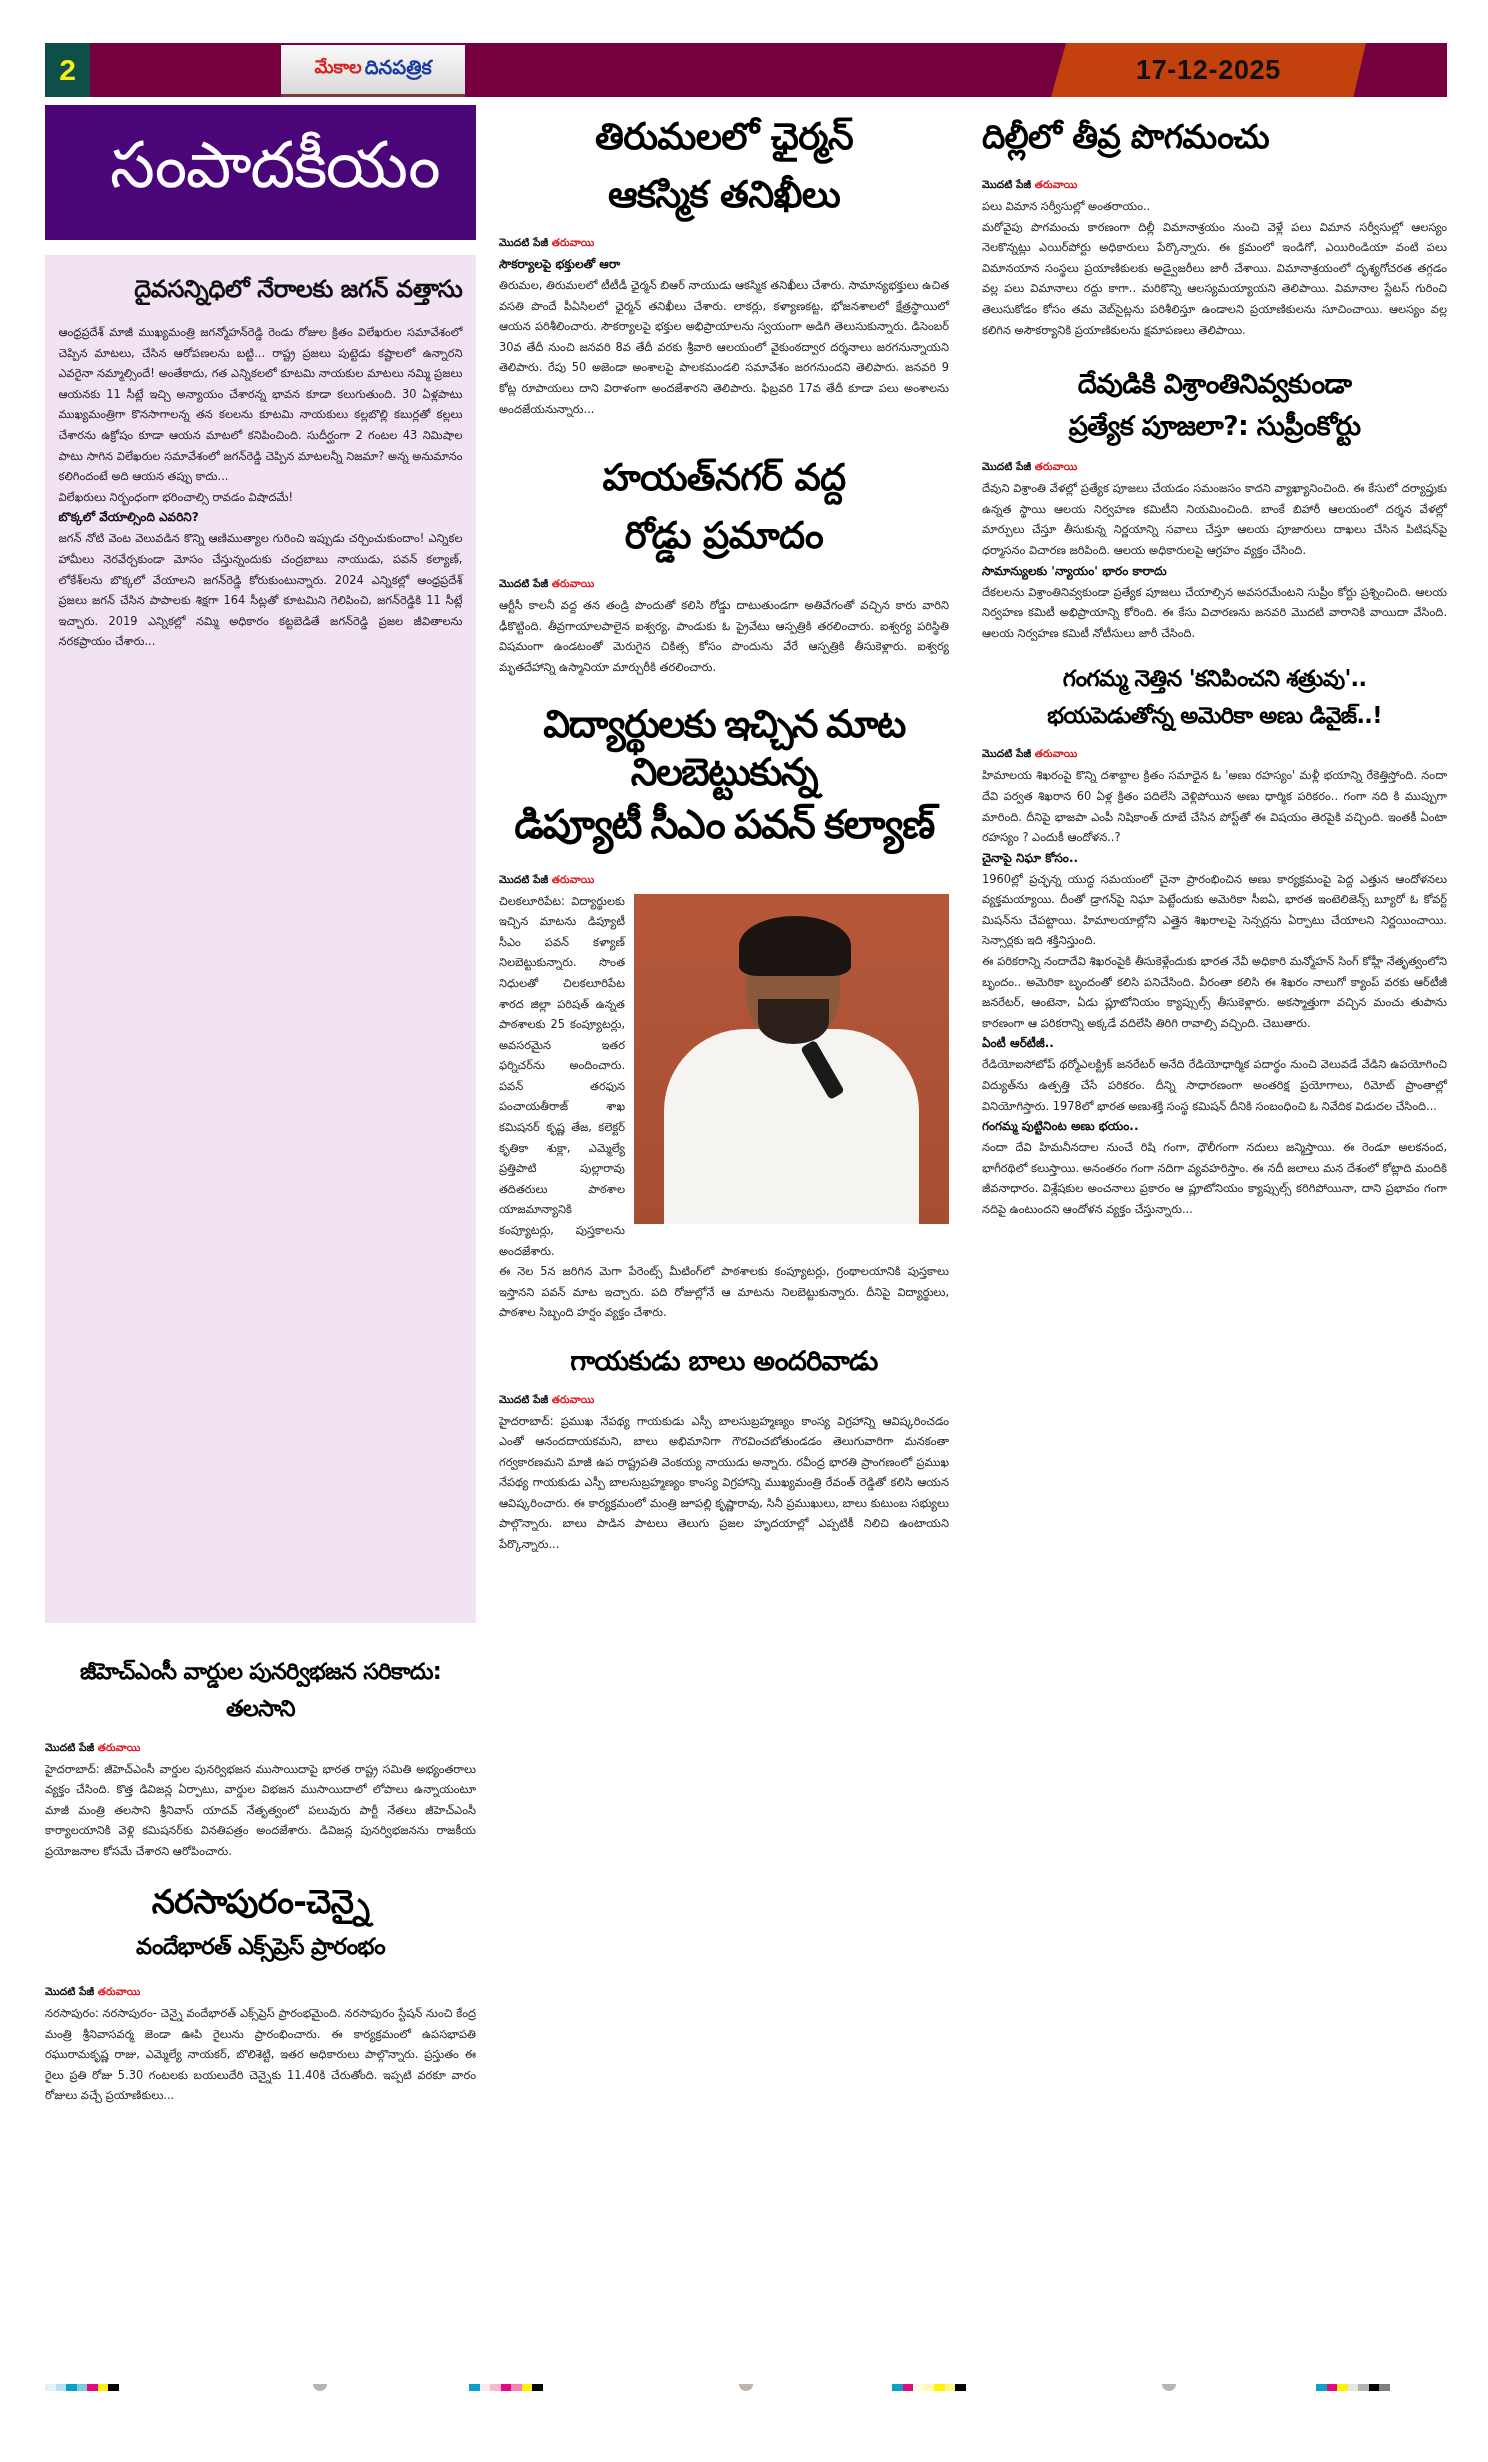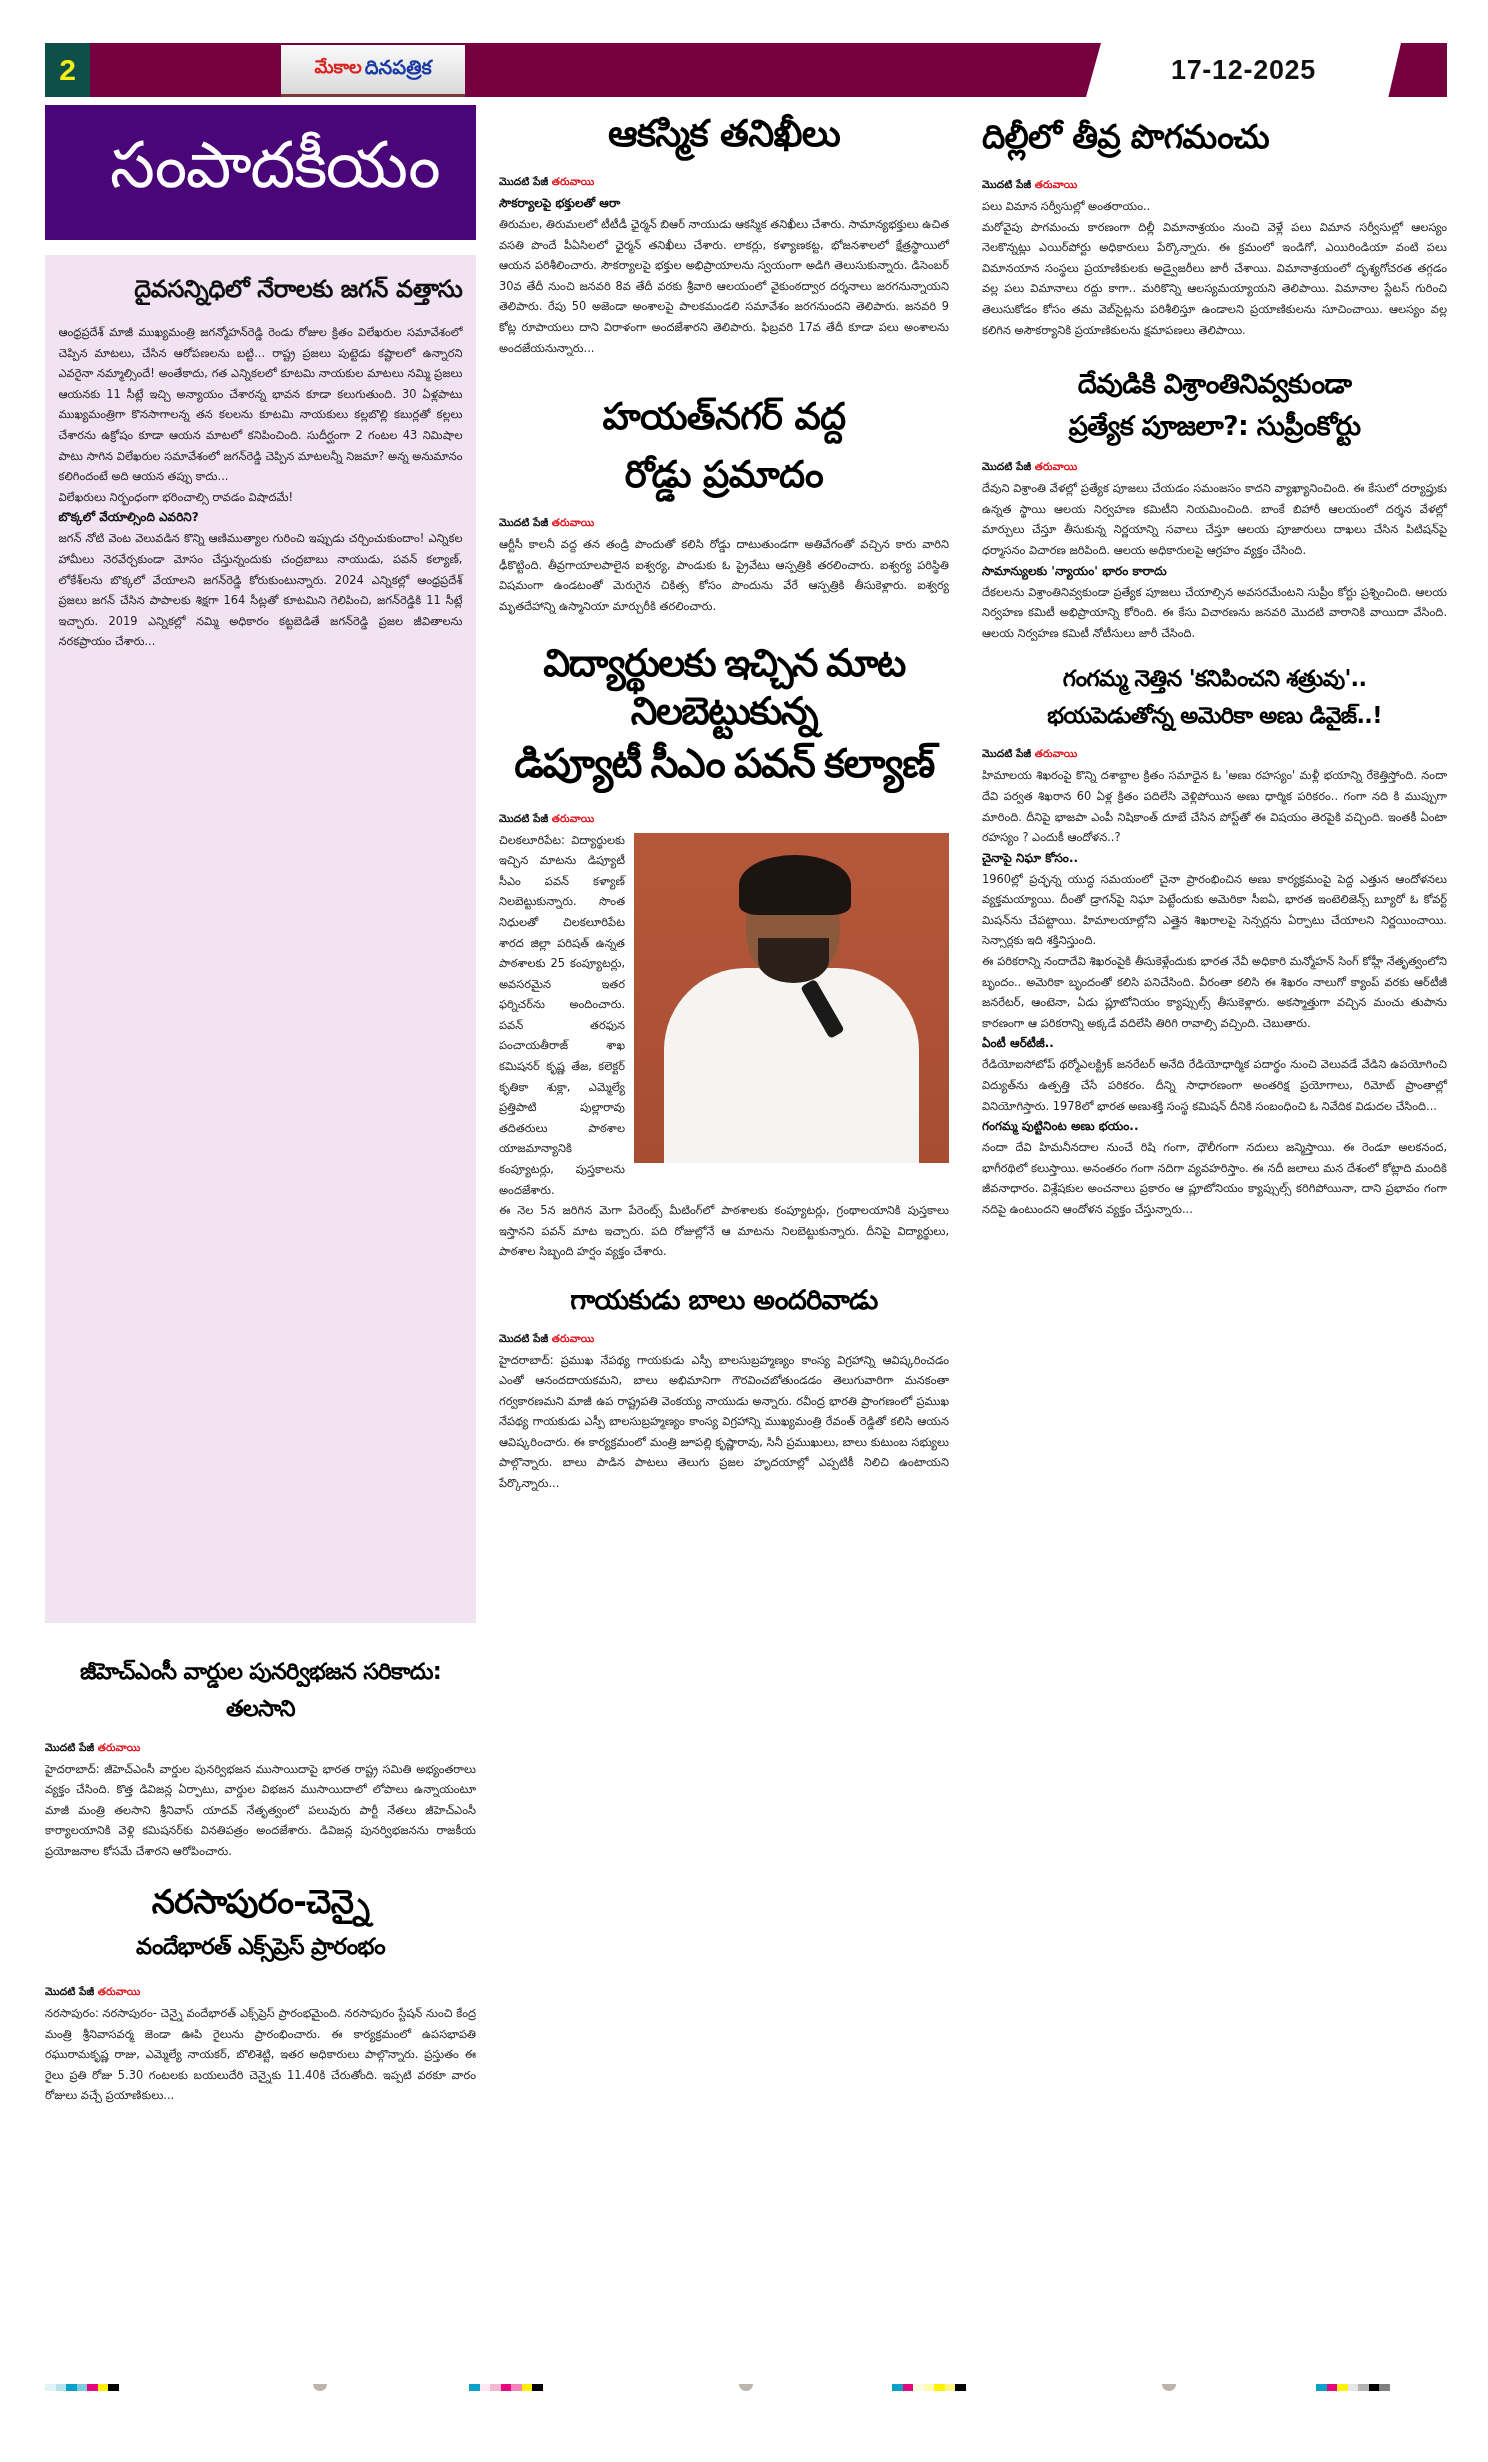--- a/index.html
+++ b/index.html
@@ -5,21 +5,21 @@
   * { box-sizing: border-box; margin: 0; padding: 0; }
   html, body { width: 1488px; height: 2462px; background: #ffffff; overflow: hidden; }
   body { position: relative; font-family: "DejaVu Sans", sans-serif; color: #111; }
 
   
   .masthead { position: absolute; left: 45px; top: 43px; width: 1402px; height: 54px; background: #76003f; }
   .page-num { position: absolute; left: 0; top: 0; width: 45px; height: 54px; background: #0f4f4a; color: #f5ee1a; font: bold 30px "Liberation Sans", sans-serif; display: flex; align-items: center; justify-content: center; }
   .logo { position: absolute; left: 236px; top: 1.5px; width: 184px; height: 52px; background: linear-gradient(#fafafa, #d9d9d9); border-bottom: 3px solid #7a3b3b; display: flex; align-items: center; justify-content: center; }
   .logo-red { color: #d9221f; font: bold 18px "DejaVu Sans", sans-serif; }
   .logo-blue { color: #1a3aa3; font: bold 19.5px "DejaVu Sans", sans-serif; margin-left: 3px; }
-  .date-box { position: absolute; left: 1041px; top: 0; width: 315px; height: 54px; background: #ffffff; clip-path: polygon(15px 0, 100% 0, 96% 100%, 0 100%); display: flex; align-items: center; justify-content: center; font: bold 27px "Liberation Sans", sans-serif; letter-spacing: 0.7px; color: #111; }
+  .date-box { position: absolute; left: 1006px; top: 0; width: 315px; height: 54px; background: #c2410c; clip-path: polygon(15px 0, 100% 0, 96% 100%, 0 100%); display: flex; align-items: center; justify-content: center; font: bold 27px "Liberation Sans", sans-serif; letter-spacing: 0.7px; color: #111; }
 
   
   .col { position: absolute; top: 105px; }
   .col-left { left: 45px; width: 431px; }
   .col-mid { left: 499px; width: 450px; }
   .col-right { left: 982px; width: 465px; }
 
   .editorial-banner { width: 431px; height: 135px; background: #4a0578; color: #fff; display: flex; align-items: center; justify-content: center; font: 64px "DejaVu Sans", sans-serif; letter-spacing: -1.5px; padding-left: 28px; }
   .editorial-box { margin-top: 15px; background: #f1e3f2; padding: 13.5px 13.5px 10.5px 13.5px; height: 1368px; overflow: hidden; }
   .editorial-box h2 { font: bold 24px "DejaVu Sans", sans-serif; text-align: right; margin: 6px 0 13.5px 0; letter-spacing: -0.4px; }
@@ -89,20 +89,21 @@
     <div class="byline" style="margin-top:16.5px;">
       <span>మొదటి పేజీ</span>
       <span class="red">తరువాయి</span>
     </div>
     <div class="body-text">నరసాపురం: నరసాపురం- చెన్నై వందేభారత్ ఎక్స్‌ప్రెస్ ప్రారంభమైంది. నరసాపురం స్టేషన్ నుంచి కేంద్ర మంత్రి శ్రీనివాసవర్మ జెండా ఊపి రైలును ప్రారంభించారు. ఈ కార్యక్రమంలో ఉపసభాపతి రఘురామకృష్ణ రాజు, ఎమ్మెల్యే నాయకర్, బొలిశెట్టి, ఇతర అధికారులు పాల్గొన్నారు. ప్రస్తుతం ఈ రైలు ప్రతి రోజు 5.30 గంటలకు బయలుదేరి చెన్నైకు 11.40కి చేరుతోంది. ఇప్పటి వరకూ వారం రోజులు వచ్చే ప్రయాణికులు...</div>
   </article>
 </section>
 
 <section class="col col-mid">
   <article class="story">
+    <div class="headline h-xl" style="margin-top:3px;">తిరుమలలో ఛైర్మన్</div>
     <div class="headline h-xl">ఆకస్మిక తనిఖీలు</div>
     <div class="byline" style="margin-top:9px;">
       <span>మొదటి పేజీ</span>
       <span class="red">తరువాయి</span>
     </div>
     <div class="sub-h">సౌకర్యాలపై భక్తులతో ఆరా</div>
     <div class="body-text">తిరుమల, తిరుమలలో టీటీడీ ఛైర్మన్ బిఆర్ నాయుడు ఆకస్మిక తనిఖీలు చేశారు. సామాన్యభక్తులు ఉచిత వసతి పొందే పీఏసిలలో ఛైర్మన్ తనిఖీలు చేశారు. లాకర్లు, కళ్యాణకట్ట, భోజనశాలలో క్షేత్రస్థాయిలో ఆయన పరిశీలించారు. సౌకర్యాలపై భక్తుల అభిప్రాయాలను స్వయంగా అడిగి తెలుసుకున్నారు. డిసెంబర్ 30వ తేదీ నుంచి జనవరి 8వ తేదీ వరకు శ్రీవారి ఆలయంలో వైకుంఠద్వార దర్శనాలు జరగనున్నాయని తెలిపారు. రేపు 50 అజెండా అంశాలపై పాలకమండలి సమావేశం జరగనుందని తెలిపారు. జనవరి 9 కోట్ల రూపాయలు దాని విరాళంగా అందజేశారని తెలిపారు. ఫిబ్రవరి 17వ తేదీ కూడా పలు అంశాలను అందజేయనున్నారు...</div>
   </article>
 
   <article class="story" style="margin-top:30px;">

